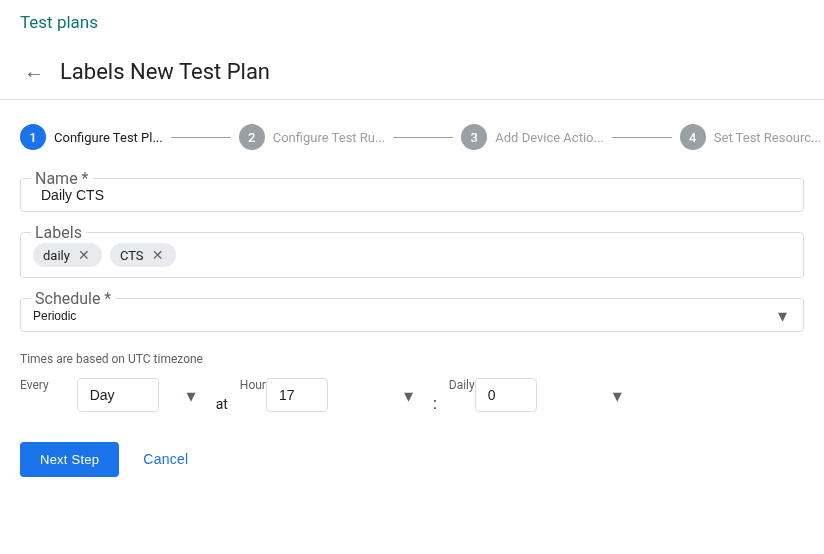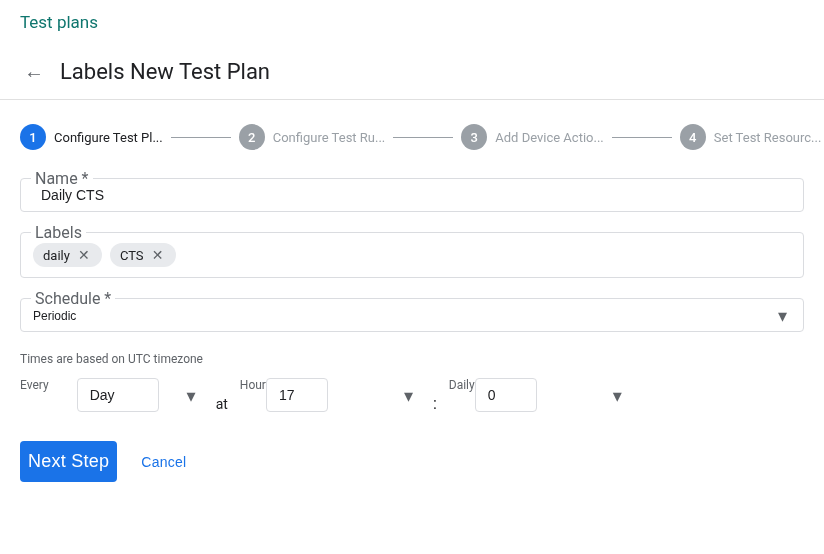--- a/index.html
+++ b/index.html
@@ -227,22 +227,22 @@
       display: flex;
       align-items: center;
       gap: 16px;
       margin-top: 28px;
     }
     .btn-primary {
       background: #1a73e8;
       color: #fff;
       border: none;
       border-radius: 4px;
-      padding: 10px 8px;
-      font-size: 18px;
+      padding: 10px 20px;
+      font-size: 13px;
       font-weight: 500;
       cursor: pointer;
       letter-spacing: 0.25px;
     }
     .btn-text {
       background: none;
       border: none;
       color: #1a73e8;
       font-size: 14px;
       font-weight: 500;

